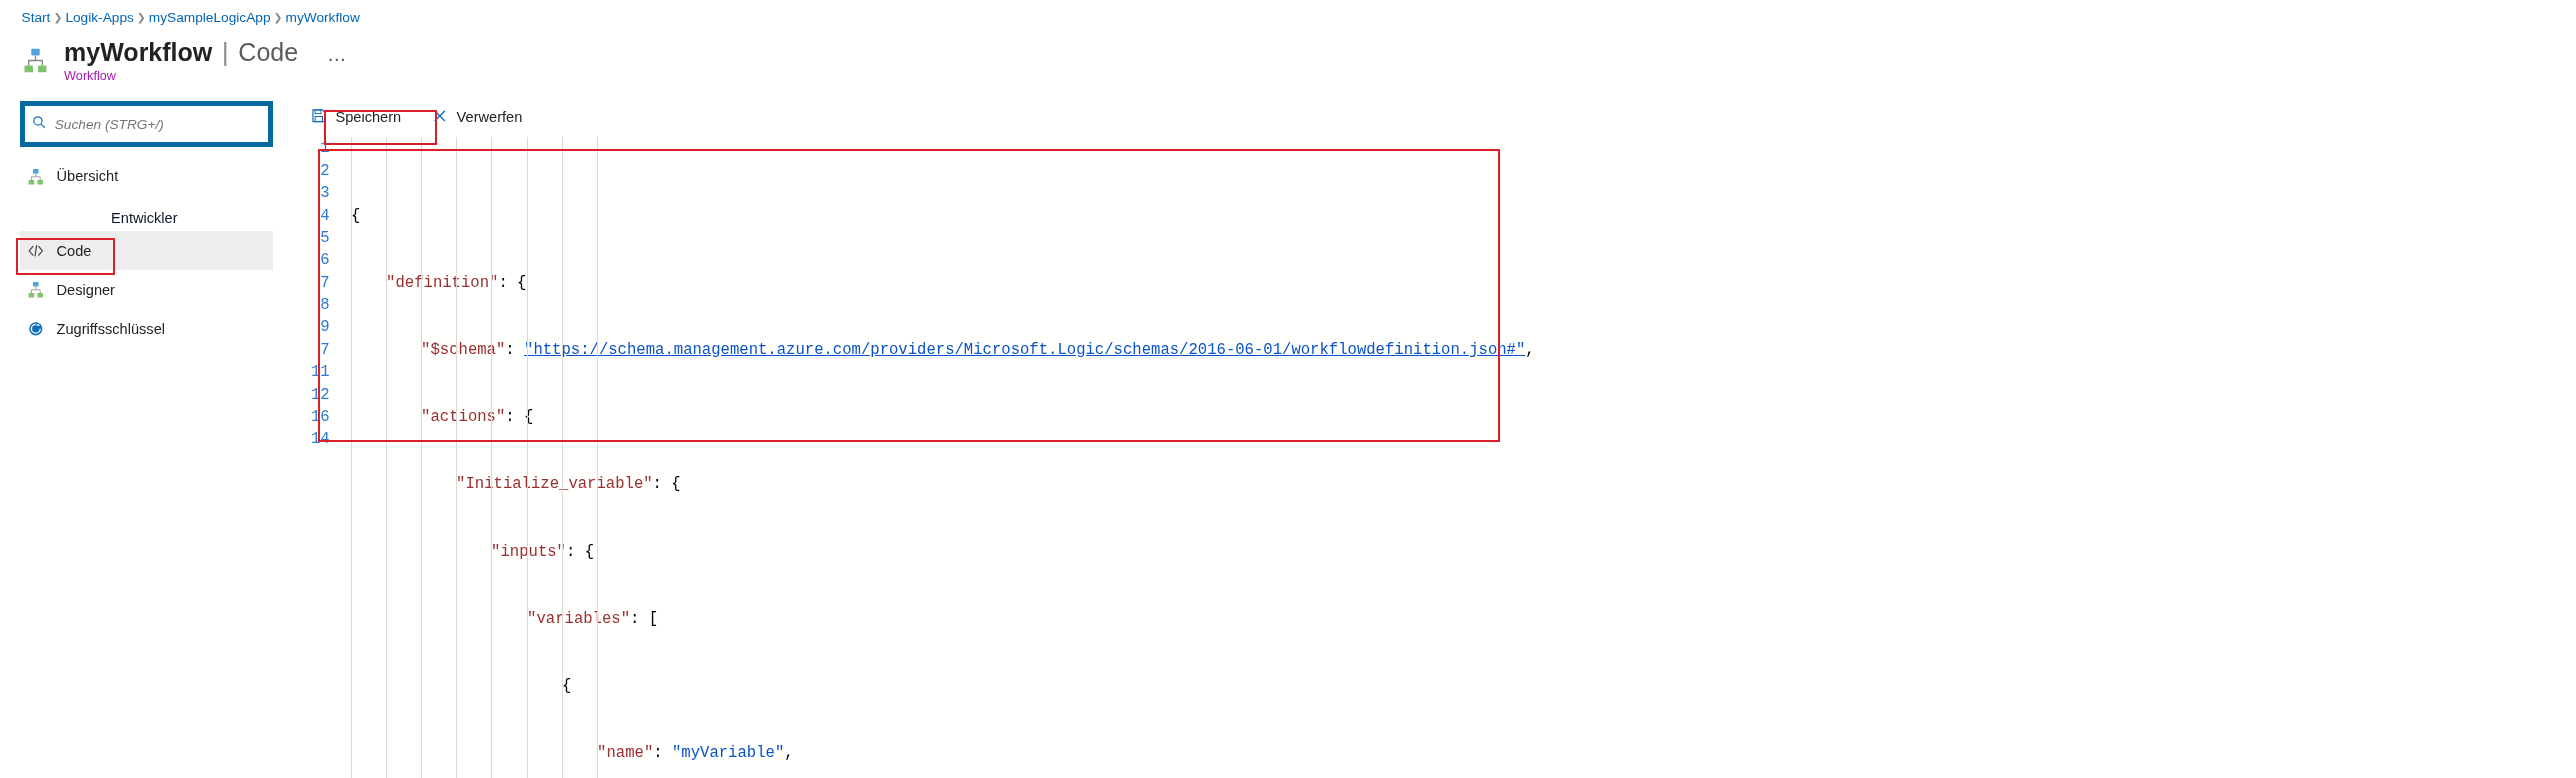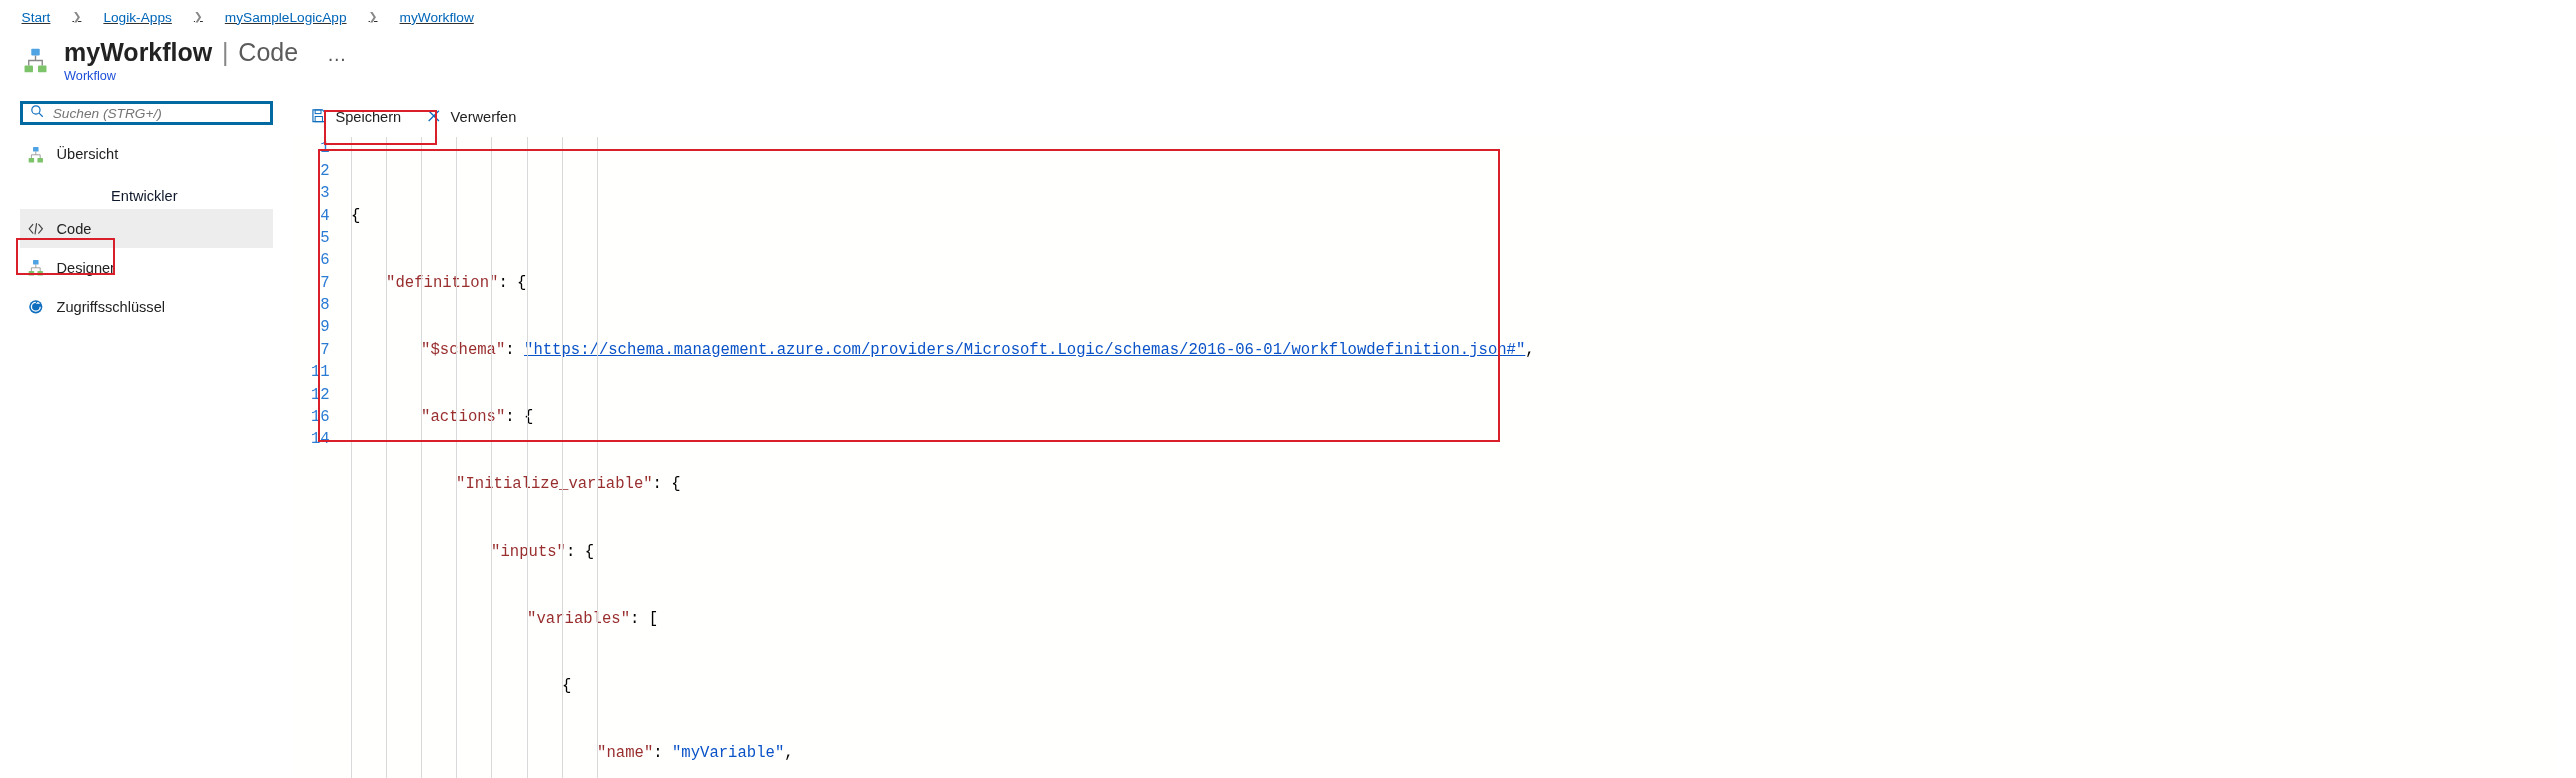--- a/index.html
+++ b/index.html
@@ -6,59 +6,59 @@
   body {
     font-family: "Segoe UI", Arial, sans-serif;
     font-size: 13.7px;
     color: #323130;
     background: #fff;
     width: 2576px;
   }
   .container { padding: 7.8px 19.5px 0 19.5px; position: relative; }
 
   
-  .breadcrumb { display: flex; align-items: flex-start; gap: 22px; font-size: 13.7px; padding: 2px 0 11.7px 2px; text-decoration: underline; }
+  .breadcrumb { display: flex; align-items: center; gap: 3px; font-size: 13.7px; padding: 2px 0 11.7px 2px; }
   .breadcrumb a { color: #0066b8; text-decoration: none; cursor: pointer; }
   .breadcrumb .sep { color: #888; font-size: 10.7px; }
 
   
   .header-row { display: flex; align-items: center; gap: 15.6px; padding: 2px 0 3.9px 2px; }
   .wf-icon svg { width: 27px; height: 27px; display:block; }
   .title-block { display: flex; flex-direction: column; }
   .title-line { display: flex; align-items: baseline; gap: 3.9px; }
   .title-main { font-size: 25px; font-weight: 600; color: #222; }
   .title-sep  { font-size: 25px; font-weight: 300; color: #888; padding: 0 5.9px; }
   .title-sub  { font-size: 25px; font-weight: 300; color: #5b5b5b; }
-  .subtitle   { font-size: 12.7px; color: #1d4ed8; margin-top: 2px; }
+  .subtitle   { font-size: 12.7px; color: #a21caf; margin-top: 2px; }
   .ellipsis   { font-size: 19.5px; color: #555; margin-left: 25px; letter-spacing: 2px; cursor:pointer; }
 
   
   .main { display: flex; margin-top: 13.7px; }
   .sidebar { width: 273px; flex: 0 0 273px; padding-right: 19.5px; }
   .content { flex: 1; min-width: 0; }
 
   
-  .search-box { display:flex; align-items:center; border:3px solid #0369a1; height:24px; padding:0 7.8px; background:#fff; }
+  .search-box { display:flex; align-items:center; border:5px solid #0369a1; height:46px; padding:0 7.8px; background:#fff; }
   .search-box svg { width:14.6px; height:14.6px; margin-right:7.8px; }
   .search-box input { border:none; outline:none; flex:1; font-size:13.7px; font-style:italic; color:#333; background:transparent; }
 
   
   .nav { margin-top: 9.8px; text-align: center; }
   .nav-item { display:flex; align-items:center; gap:11.7px; height:39px; padding:0 7.8px; cursor:pointer; font-size:14.6px; color:#222; }
   .nav-item.active { background:#ededed; }
   .nav-section { font-size:14.6px; color:#0f172a; padding: 13.7px 7.8px 5.9px 3.9px; font-weight:400; }
   .nav-icon { width:17.6px; height:17.6px; display:inline-flex; align-items:center; justify-content:center; }
 
   
   .red-box-code   { position:absolute; border:2.9px solid #d81f2a; pointer-events:none; }
   .red-box-save   { position:absolute; border:2.9px solid #d81f2a; pointer-events:none; }
   .red-box-editor { position:absolute; border:2px solid #d81f2a; pointer-events:none; }
 
   
-  .toolbar { display:flex; align-items:center; gap:24px; padding: 5.9px 0 9.8px 17.6px; }
+  .toolbar { display:flex; align-items:center; gap:30px; padding: 5.9px 0 9.8px 17.6px; }
   .tool-btn { display:flex; align-items:center; gap:7.8px; cursor:pointer; font-size:14.6px; color:#222; }
   .tool-btn svg { width:17.6px; height:17.6px; }
 
   
   .editor-wrap { position:relative; background:#fffffe; padding-left: 17.6px; }
   .editor { font-family: Consolas, "Courier New", monospace; font-size: 15.6px; line-height: 22.4px; display:flex; }
   .gutter { text-align:right; color:#2a7bd4; padding-right: 21.5px; user-select:none; min-width: 41px; }
   .gutter div { height:22.4px; }
   .code   { white-space: pre; position:relative; }
   .codeline { height:22.4px; display:flex; align-items:center; }

